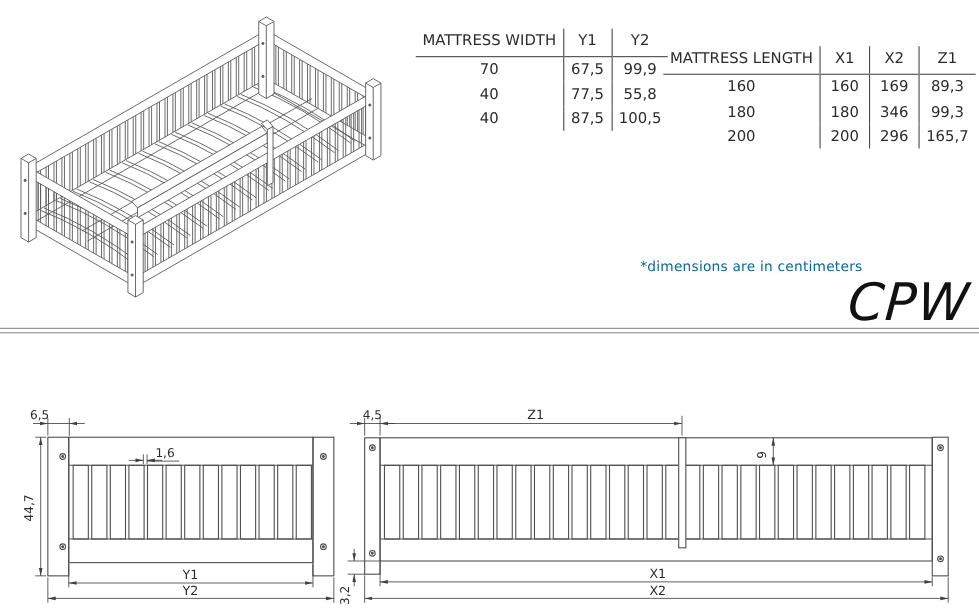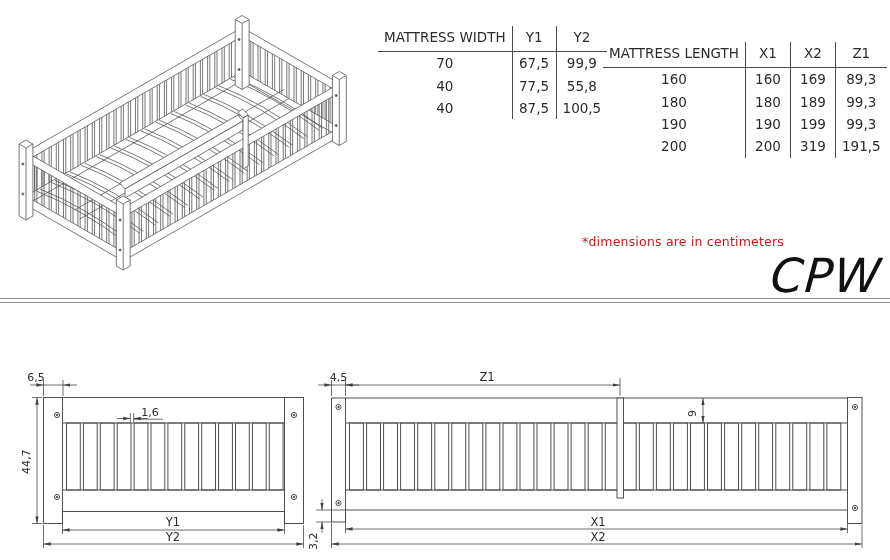--- a/index.html
+++ b/index.html
@@ -5,21 +5,21 @@
   * { margin:0; padding:0; box-sizing:border-box; }
   html,body { width:890px; height:560px; background:#fff; overflow:hidden;
     font-family:"DejaVu Sans", "Liberation Sans", sans-serif; color:#2b2b2b; }
   .abs { position:absolute; }
   .dim-table table { border-collapse:collapse; }
   .dim-table th, .dim-table td { font-weight:normal; text-align:center;
     font-size:13.5px; color:#2b2b2b; white-space:nowrap; }
   .dim-table thead th { padding:3px 6px 6px; border-bottom:1.4px solid #4a4a4a; }
   .dim-table tbody td { padding:3.2px 6px; }
   .vsep { border-left:1.4px solid #4a4a4a; }
-  #note { font-size:12.5px; letter-spacing:0.2px; color:#b91c1c; }
+  #note { font-size:12.5px; letter-spacing:0.2px; color:#0369a1; }
   #logo { font-size:47px; font-style:italic; letter-spacing:1px; color:#111;
     transform:skewX(-4deg); }
   #sep { border-top:1.5px solid #8a8a8a; border-bottom:1.5px solid #8a8a8a; }
   svg text { font-family:"DejaVu Sans", "Liberation Sans", sans-serif;
     font-size:11px; fill:#2b2b2b; }
   svg text.big { font-size:11.5px; }
 </style>
 </head>
 <body>
 
@@ -300,34 +300,28 @@
     <tbody id="length-rows">
         <tr>
           <td>160</td>
           <td class="vsep">160</td>
           <td class="vsep">169</td>
           <td class="vsep">89,3</td>
         </tr>
         <tr>
           <td>180</td>
           <td class="vsep">180</td>
-          <td class="vsep">189</td>
-          <td class="vsep">99,3</td>
-        </tr>
-        <tr>
-          <td>190</td>
-          <td class="vsep">190</td>
-          <td class="vsep">199</td>
+          <td class="vsep">346</td>
           <td class="vsep">99,3</td>
         </tr>
         <tr>
           <td>200</td>
           <td class="vsep">200</td>
-          <td class="vsep">319</td>
-          <td class="vsep">191,5</td>
+          <td class="vsep">296</td>
+          <td class="vsep">165,7</td>
         </tr>
       </tbody>
   </table>
 </div>
 
 <div id="note" class="abs" style="left:582px;top:234px">*dimensions are in centimeters</div>
 <div id="logo" class="abs" style="right:8px;top:248px">CPW</div>
 
 <div id="sep" class="abs" style="left:0;top:298px;width:890px;height:5px"></div>
 

